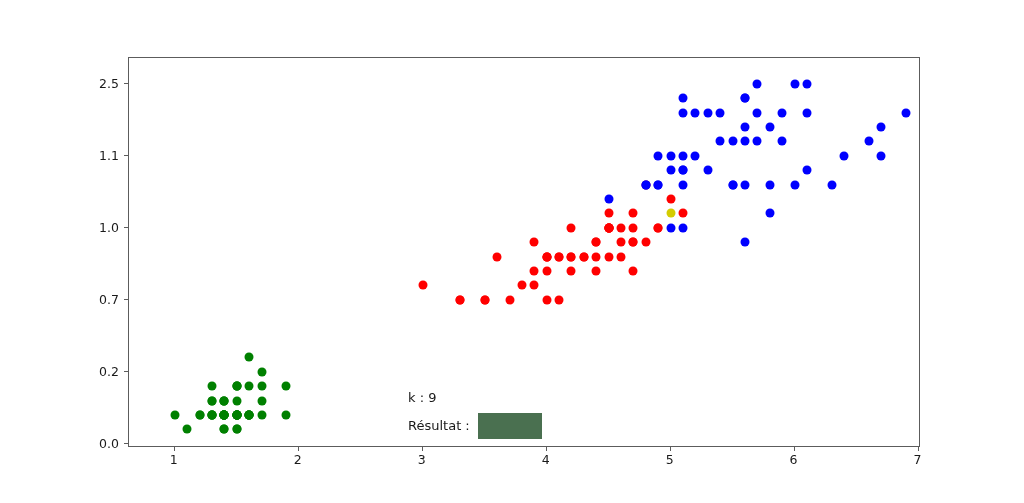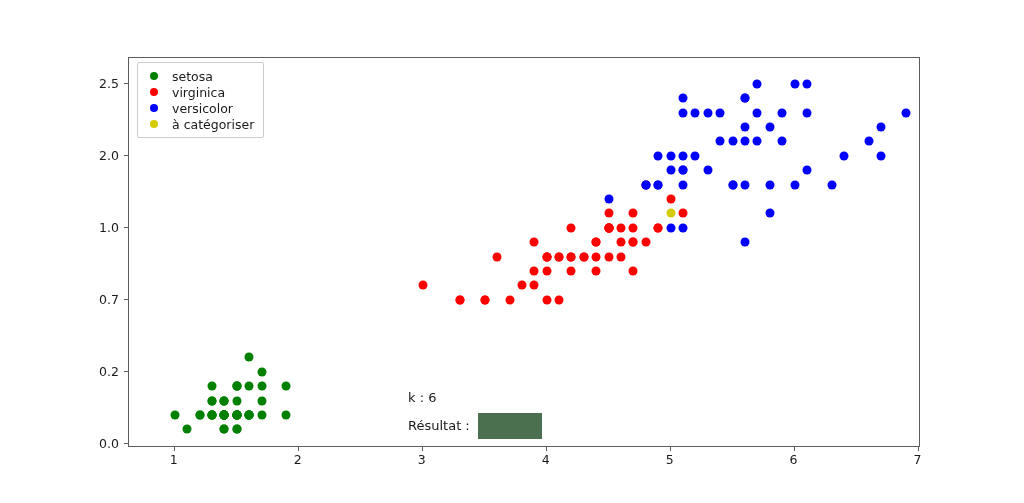--- a/index.html
+++ b/index.html
@@ -303,41 +303,23 @@
   <div id="yticks">
       <div class="ytick-mark" style="top: 442.683px;"></div>
       <div class="ytick-label" style="top: 442.683px;">0.0</div>
       <div class="ytick-mark" style="top: 370.727px;"></div>
       <div class="ytick-label" style="top: 370.727px;">0.2</div>
       <div class="ytick-mark" style="top: 298.771px;"></div>
       <div class="ytick-label" style="top: 298.771px;">0.7</div>
       <div class="ytick-mark" style="top: 226.815px;"></div>
       <div class="ytick-label" style="top: 226.815px;">1.0</div>
       <div class="ytick-mark" style="top: 154.86px;"></div>
-      <div class="ytick-label" style="top: 154.86px;">2.0</div>
+      <div class="ytick-label" style="top: 154.86px;">1.1</div>
       <div class="ytick-mark" style="top: 82.9041px;"></div>
       <div class="ytick-label" style="top: 82.9041px;">2.5</div>
     </div>
 
-  <div id="legend">
-      <div class="legend-row">
-        <span class="legend-swatch" style="background: rgb(0, 128, 0);"></span>
-        <span class="legend-label">setosa</span>
-      </div>
-      <div class="legend-row">
-        <span class="legend-swatch" style="background: rgb(255, 0, 0);"></span>
-        <span class="legend-label">virginica</span>
-      </div>
-      <div class="legend-row">
-        <span class="legend-swatch" style="background: rgb(0, 0, 255);"></span>
-        <span class="legend-label">versicolor</span>
-      </div>
-      <div class="legend-row">
-        <span class="legend-swatch" style="background: rgb(212, 204, 0);"></span>
-        <span class="legend-label">à catégoriser</span>
-      </div>
-    </div>
-
-  <div class="annot" id="annot-k">k : 6</div>
+
+  <div class="annot" id="annot-k">k : 9</div>
   <div class="annot" id="annot-result-label">Résultat :</div>
   <div id="result-swatch" style="background: rgb(74, 112, 80);"></div>
 
 </div>
 
 </body></html>

